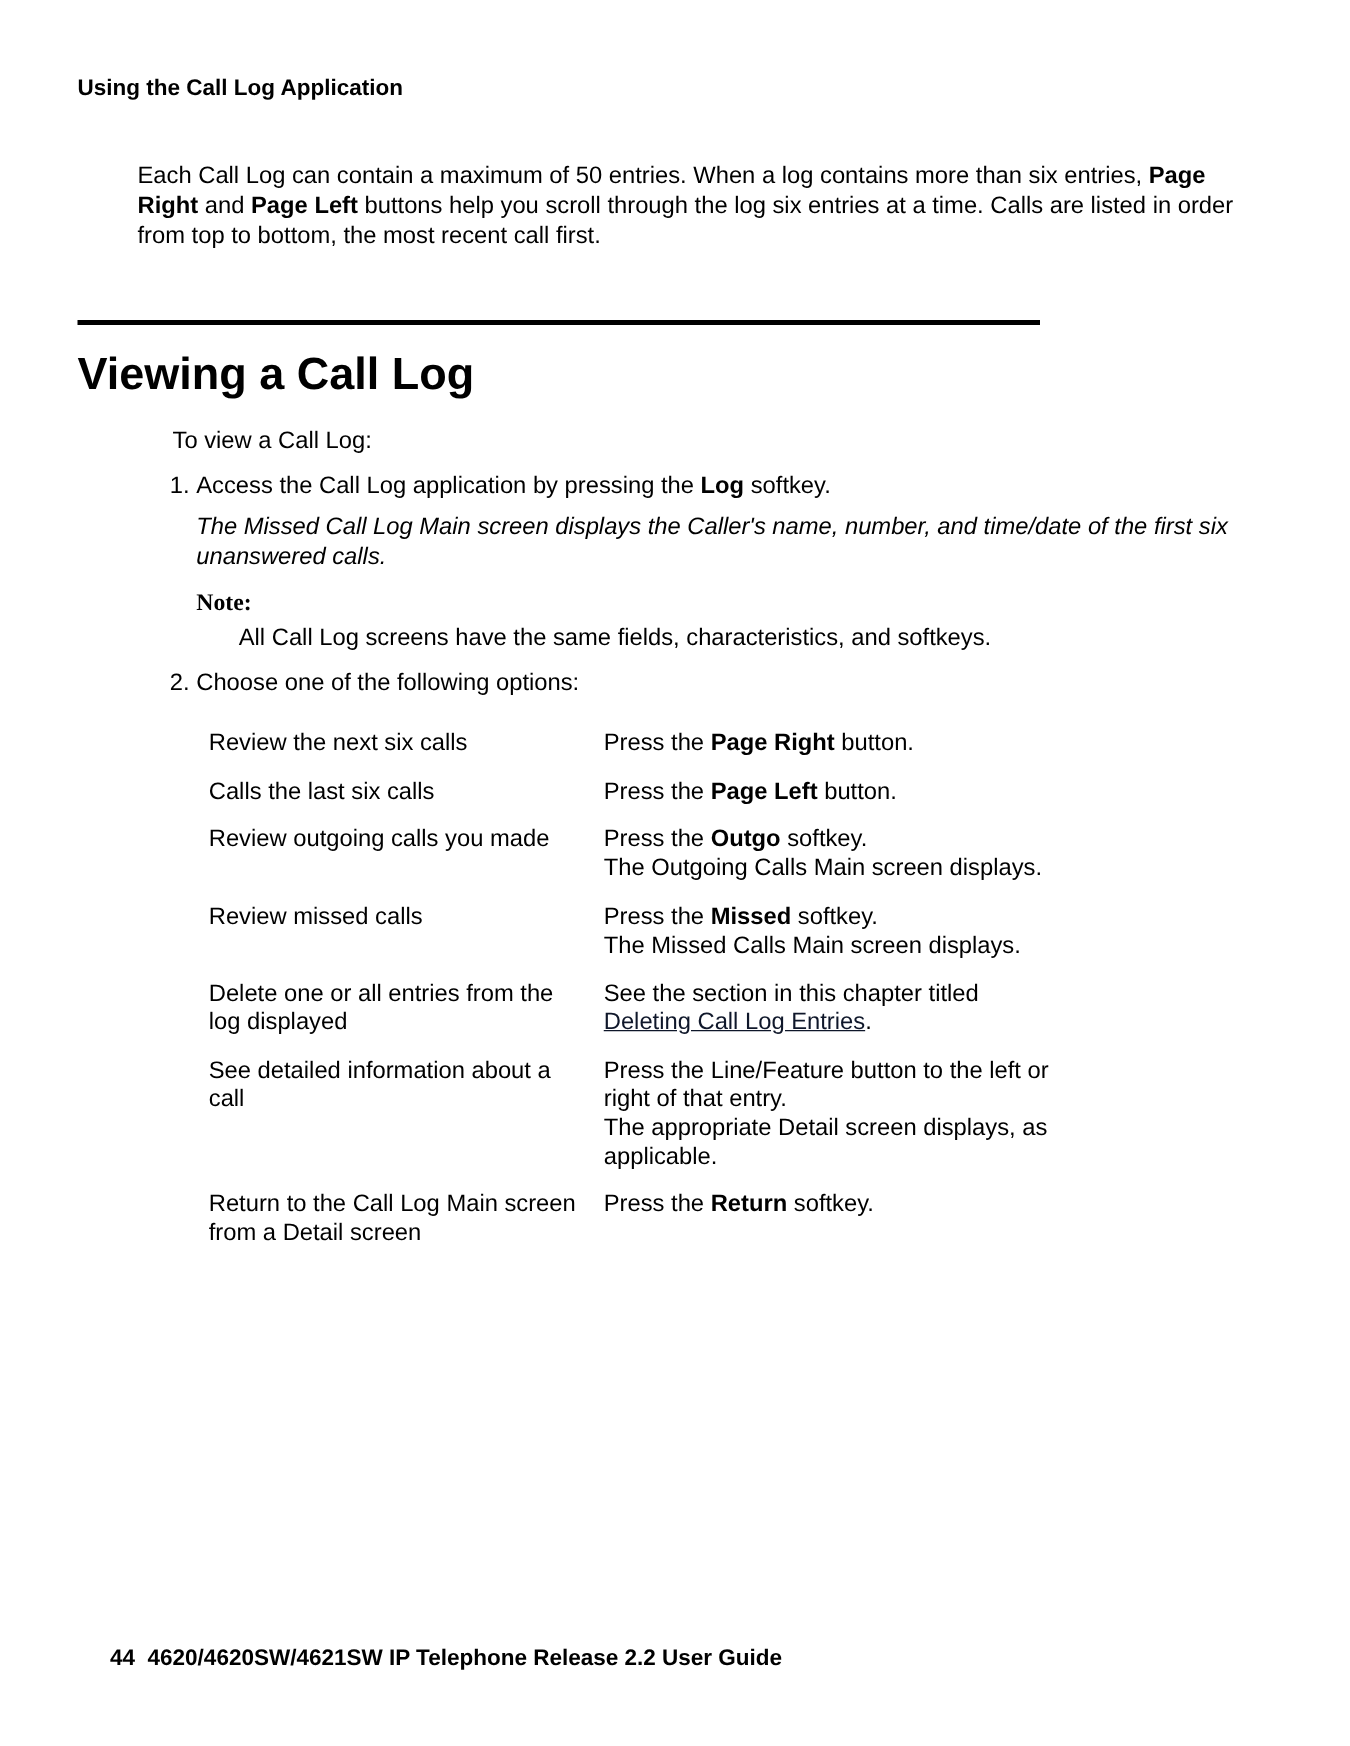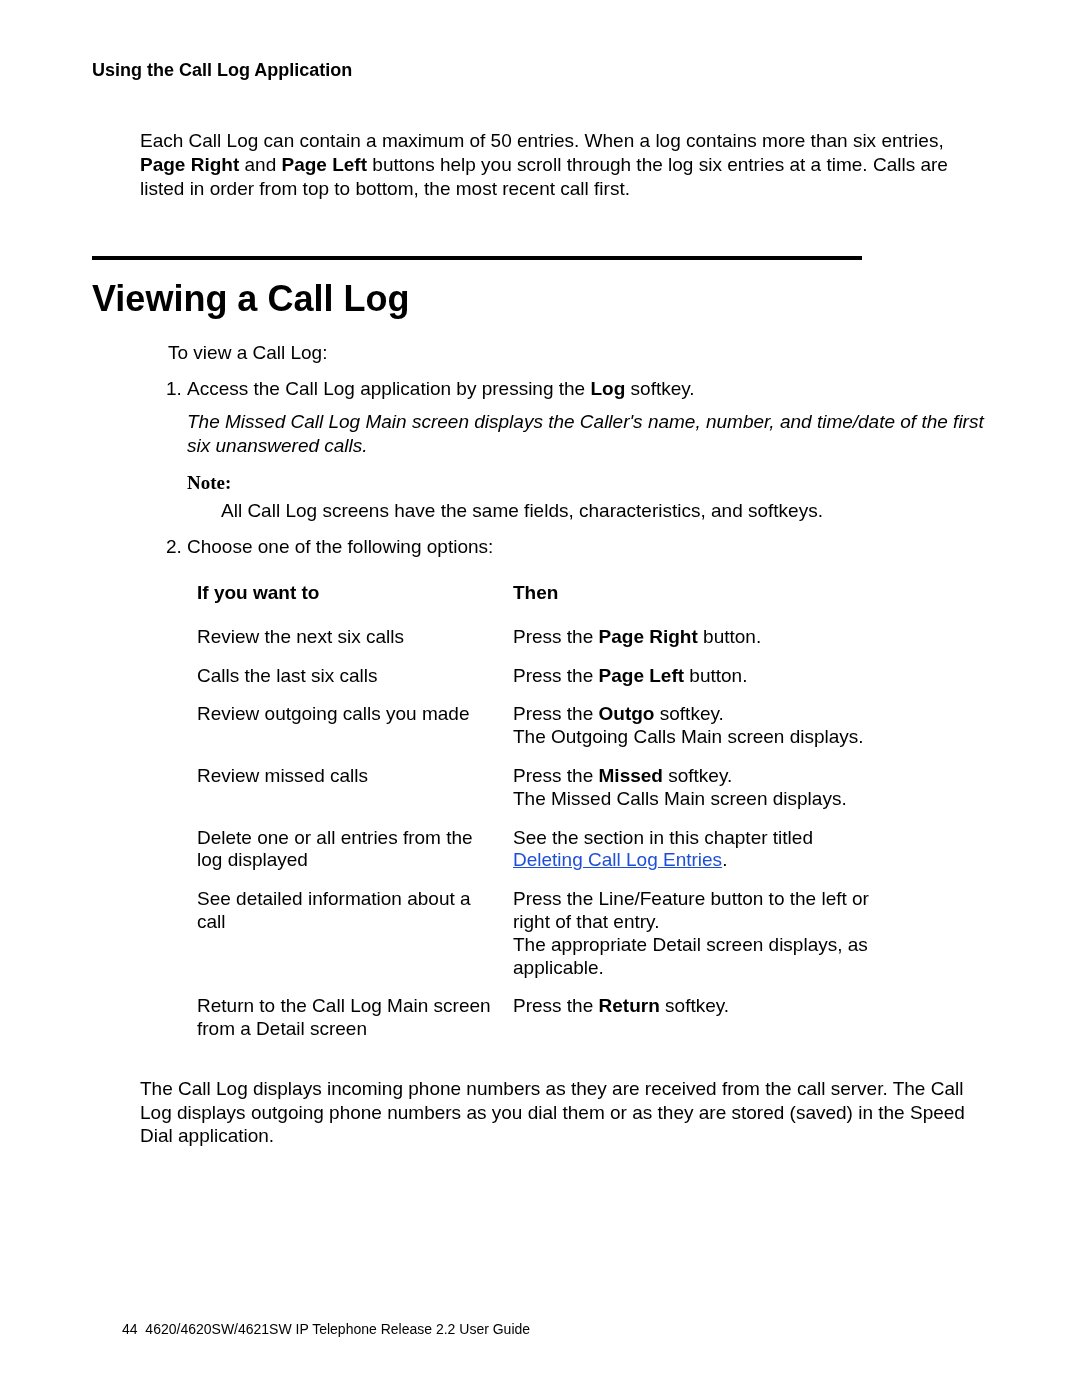--- a/index.html
+++ b/index.html
@@ -7,21 +7,21 @@
     padding: 0;
     background: #ffffff;
     font-family: Arial, Helvetica, sans-serif;
     color: #000000;
   }
   .page {
     width: 1080px;
     height: 1397px;
     position: relative;
     box-sizing: border-box;
-    padding: 60px 88px 60px 92px;
+    padding: 60px 88px 60px 62px;
   }
   .running-head {
     font-weight: bold;
     font-size: 18px;
     margin-bottom: 48px;
   }
   .intro {
     font-size: 19px;
     line-height: 1.25;
     margin-left: 48px;
@@ -91,26 +91,25 @@
   .closing {
     font-size: 19px;
     line-height: 1.25;
     margin-left: 48px;
     margin-top: 28px;
   }
   .footer {
     position: absolute;
     left: 88px;
     bottom: 60px;
-    font-weight: normal;
-    font-size: 14px;
-    margin-left: 34px;
+    font-weight: bold;
+    font-size: 18px;
   }
   a.doc-link {
-    color: #1d4ed8;
+    color: #0f172a;
   }
   .b { font-weight: bold; }
 </style>
 </head>
 <body>
 
 <div class="page">
 
   <div class="running-head">Using the Call Log Application</div>
 
@@ -129,24 +128,20 @@
       <span>Access the Call Log application by pressing the </span><span class="b">Log</span><span> softkey.</span>
       <div class="step-sub">The Missed Call Log Main screen displays the Caller's name, number, and time/date of the first six unanswered calls.</div>
       <div class="note-label">Note:</div>
       <div class="note-body">All Call Log screens have the same fields, characteristics, and softkeys.</div>
     </li>
     <li>
       <span>Choose one of the following options:</span>
 
       <table class="opts">
         <tbody>
-            <tr>
-          <th>If you want to</th>
-          <th>Then</th>
-        </tr>
 
         <tr>
           <td>Review the next six calls</td>
           <td>
             <span>Press the </span><span class="b">Page Right</span><span> button.</span>
           </td>
         </tr>
 
         <tr>
           <td>Calls the last six calls</td>
@@ -192,19 +187,18 @@
           <td>
             <span>Press the </span><span class="b">Return</span><span> softkey.</span>
           </td>
         </tr>
 
       </tbody>
         </table>
     </li>
   </ol>
 
-  <div class="closing">The Call Log displays incoming phone numbers as they are received from the call server. The Call Log displays outgoing phone numbers as you dial them or as they are stored (saved) in the Speed Dial application.</div>
 
   <div class="footer">
     <span>44</span>&nbsp;&nbsp;<span>4620/4620SW/4621SW IP Telephone Release 2.2 User Guide</span>
   </div>
 
 </div>
 
 </body></html>

